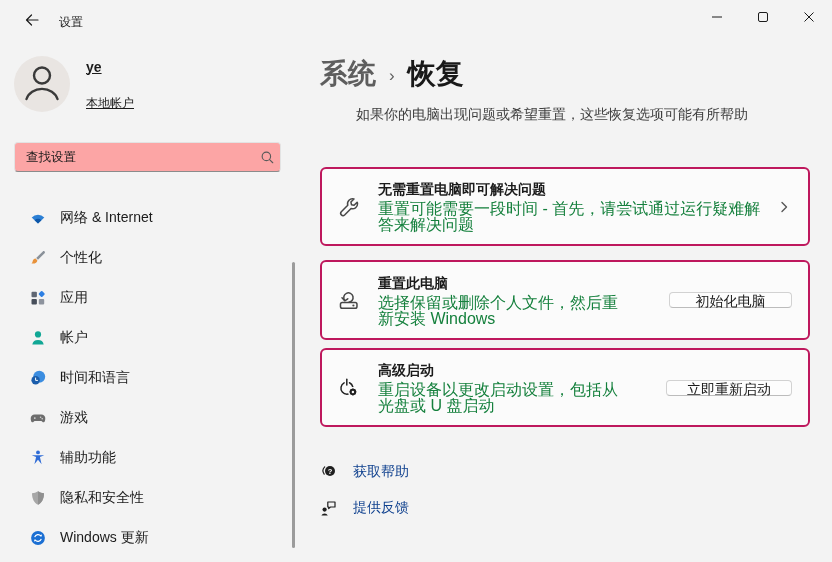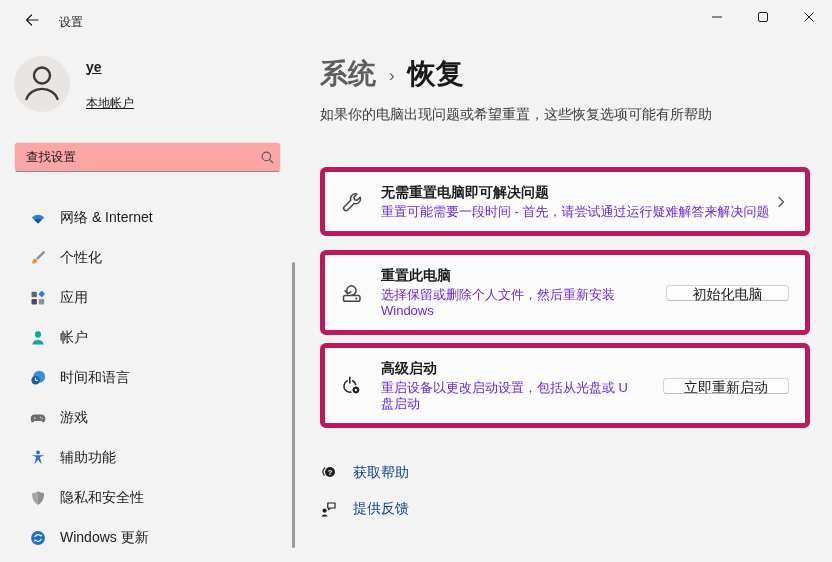--- a/index.html
+++ b/index.html
@@ -30,30 +30,30 @@
   .nav{position:absolute;top:154px;left:0;width:290px;}
   .nav-item{height:40px;display:flex;align-items:center;gap:14px;padding-left:30px;font-size:14px;border-radius:5px;cursor:pointer;}
   .nav-item .ic{width:16px;height:16px;display:flex;flex:0 0 auto;}
   .scrollthumb{position:absolute;left:292px;top:218px;width:3px;height:286px;background:#9b9b9b;border-radius:2px;cursor:pointer;}
   
   .content{position:absolute;left:320px;top:44px;width:490px;}
   .breadcrumb{margin-top:12px;display:flex;align-items:flex-start;font-size:28px;font-weight:600;line-height:36px;}
   .crumb-parent{color:#5e5e5e;cursor:pointer;}
   .crumb-sep{color:#5e5e5e;font-size:17px;font-weight:400;margin:2px 13px 0 13px;}
   .crumb-current{color:#191919;}
-  .page-desc{margin-top:12px;font-size:14px;color:#3d3d3d;line-height:17px;}
-  .card{background:#fbfbfb;border:5px solid #be185d;border-radius:6px;display:flex;align-items:center;padding:0 16px;box-sizing:border-box;}
+  .page-desc{margin-top:12px;font-size:14px;color:#3d3d3d;line-height:17px;margin-left:36px;}
+  .card{background:#fbfbfb;border:2px solid #be185d;border-radius:6px;display:flex;align-items:center;padding:0 16px;box-sizing:border-box;}
   .card-troubleshoot{margin-top:44px;min-height:62px;cursor:pointer;}
   .section-header{margin-top:30px;font-size:14px;font-weight:700;line-height:18px;}
   .card-reset{margin-top:14px;min-height:80px;}
   .card-advanced{margin-top:8px;min-height:76px;}
   .card-ic{width:22px;height:22px;display:flex;margin-right:18px;flex:0 0 auto;}
   .card-text{flex:1;padding:11px 0;}
   .card-title{font-size:14px;font-weight:600;line-height:19px;}
-  .card-desc{font-size:13px;color:#6d28d9;line-height:16px;margin-top:2px;}
+  .card-desc{font-size:16px;color:#15803d;line-height:16px;margin-top:2px;}
   .card-reset .card-desc,.card-advanced .card-desc{max-width:250px;}
   .chevron{margin-left:auto;width:16px;height:16px;display:flex;}
   .btn{margin-left:auto;height:16px;min-width:123px;padding:0 20px;background:#fdfdfd;
     border:1px solid #d2d2d2;border-bottom-color:#bcbcbc;border-radius:4px;font-size:14px;
     font-family:"Liberation Sans",sans-serif;color:#1b1b1b;cursor:pointer;}
   .footer{margin-top:34px;}
   .link-row{display:flex;align-items:center;gap:15px;height:22px;margin-bottom:14px;cursor:pointer;}
   .link-row .ic{width:18px;height:18px;display:flex;flex:0 0 auto;}
   .link-label{font-size:14px;color:#11428f;}
 </style>

